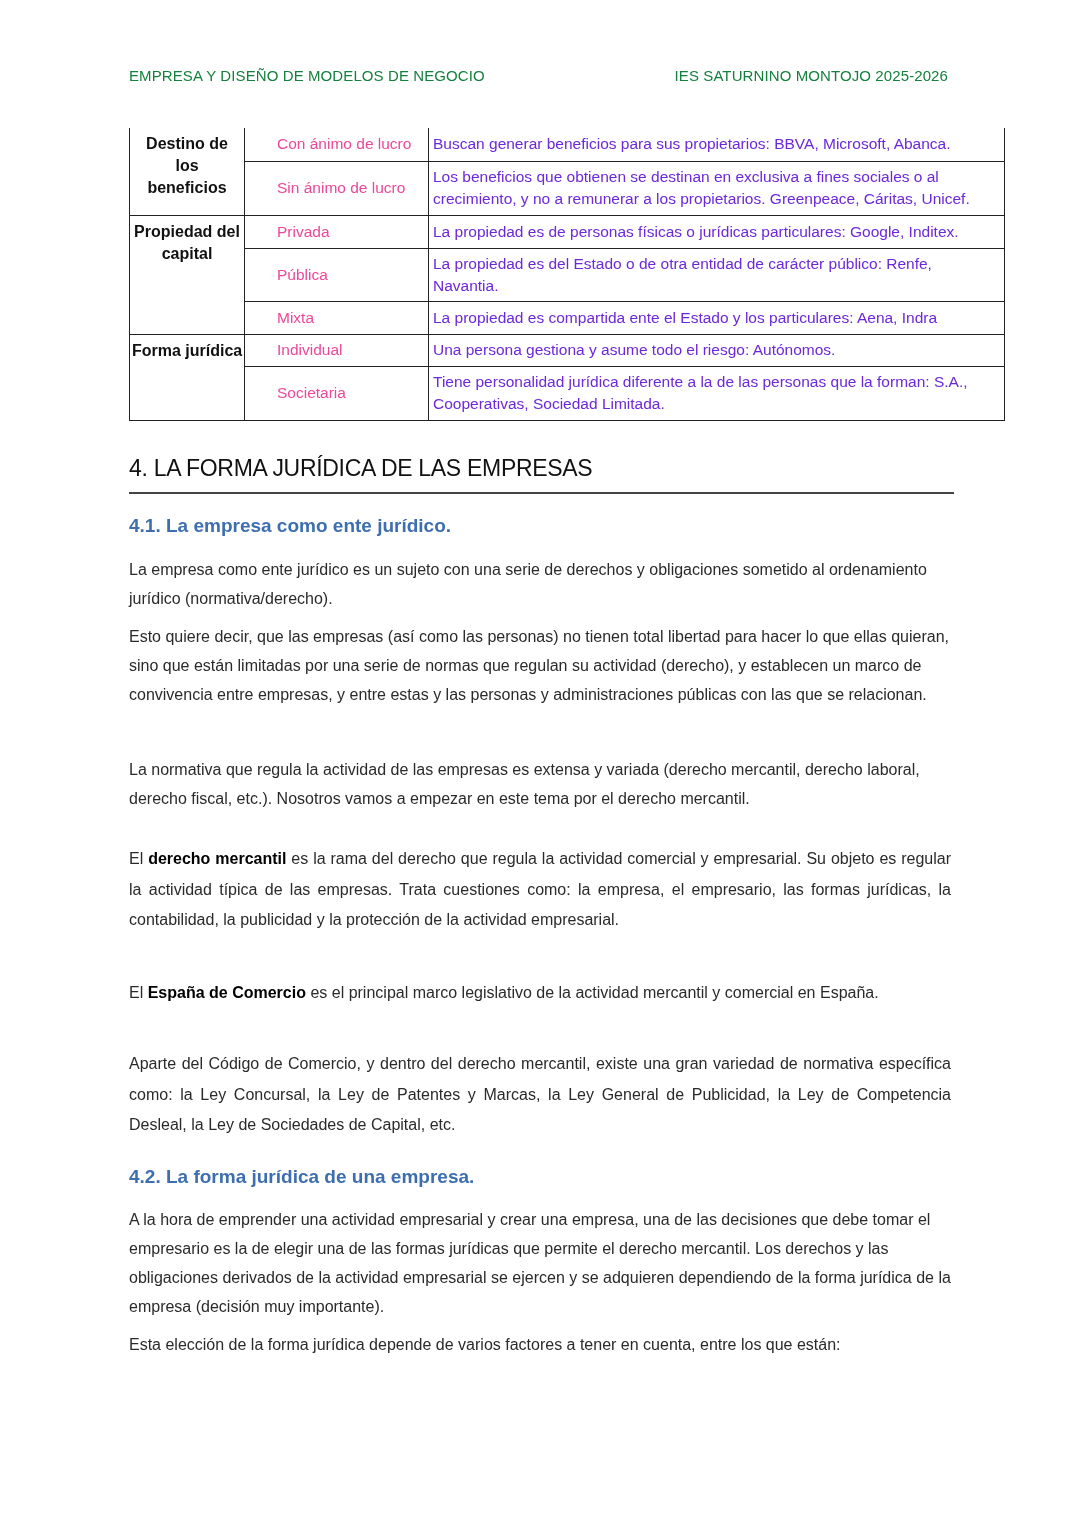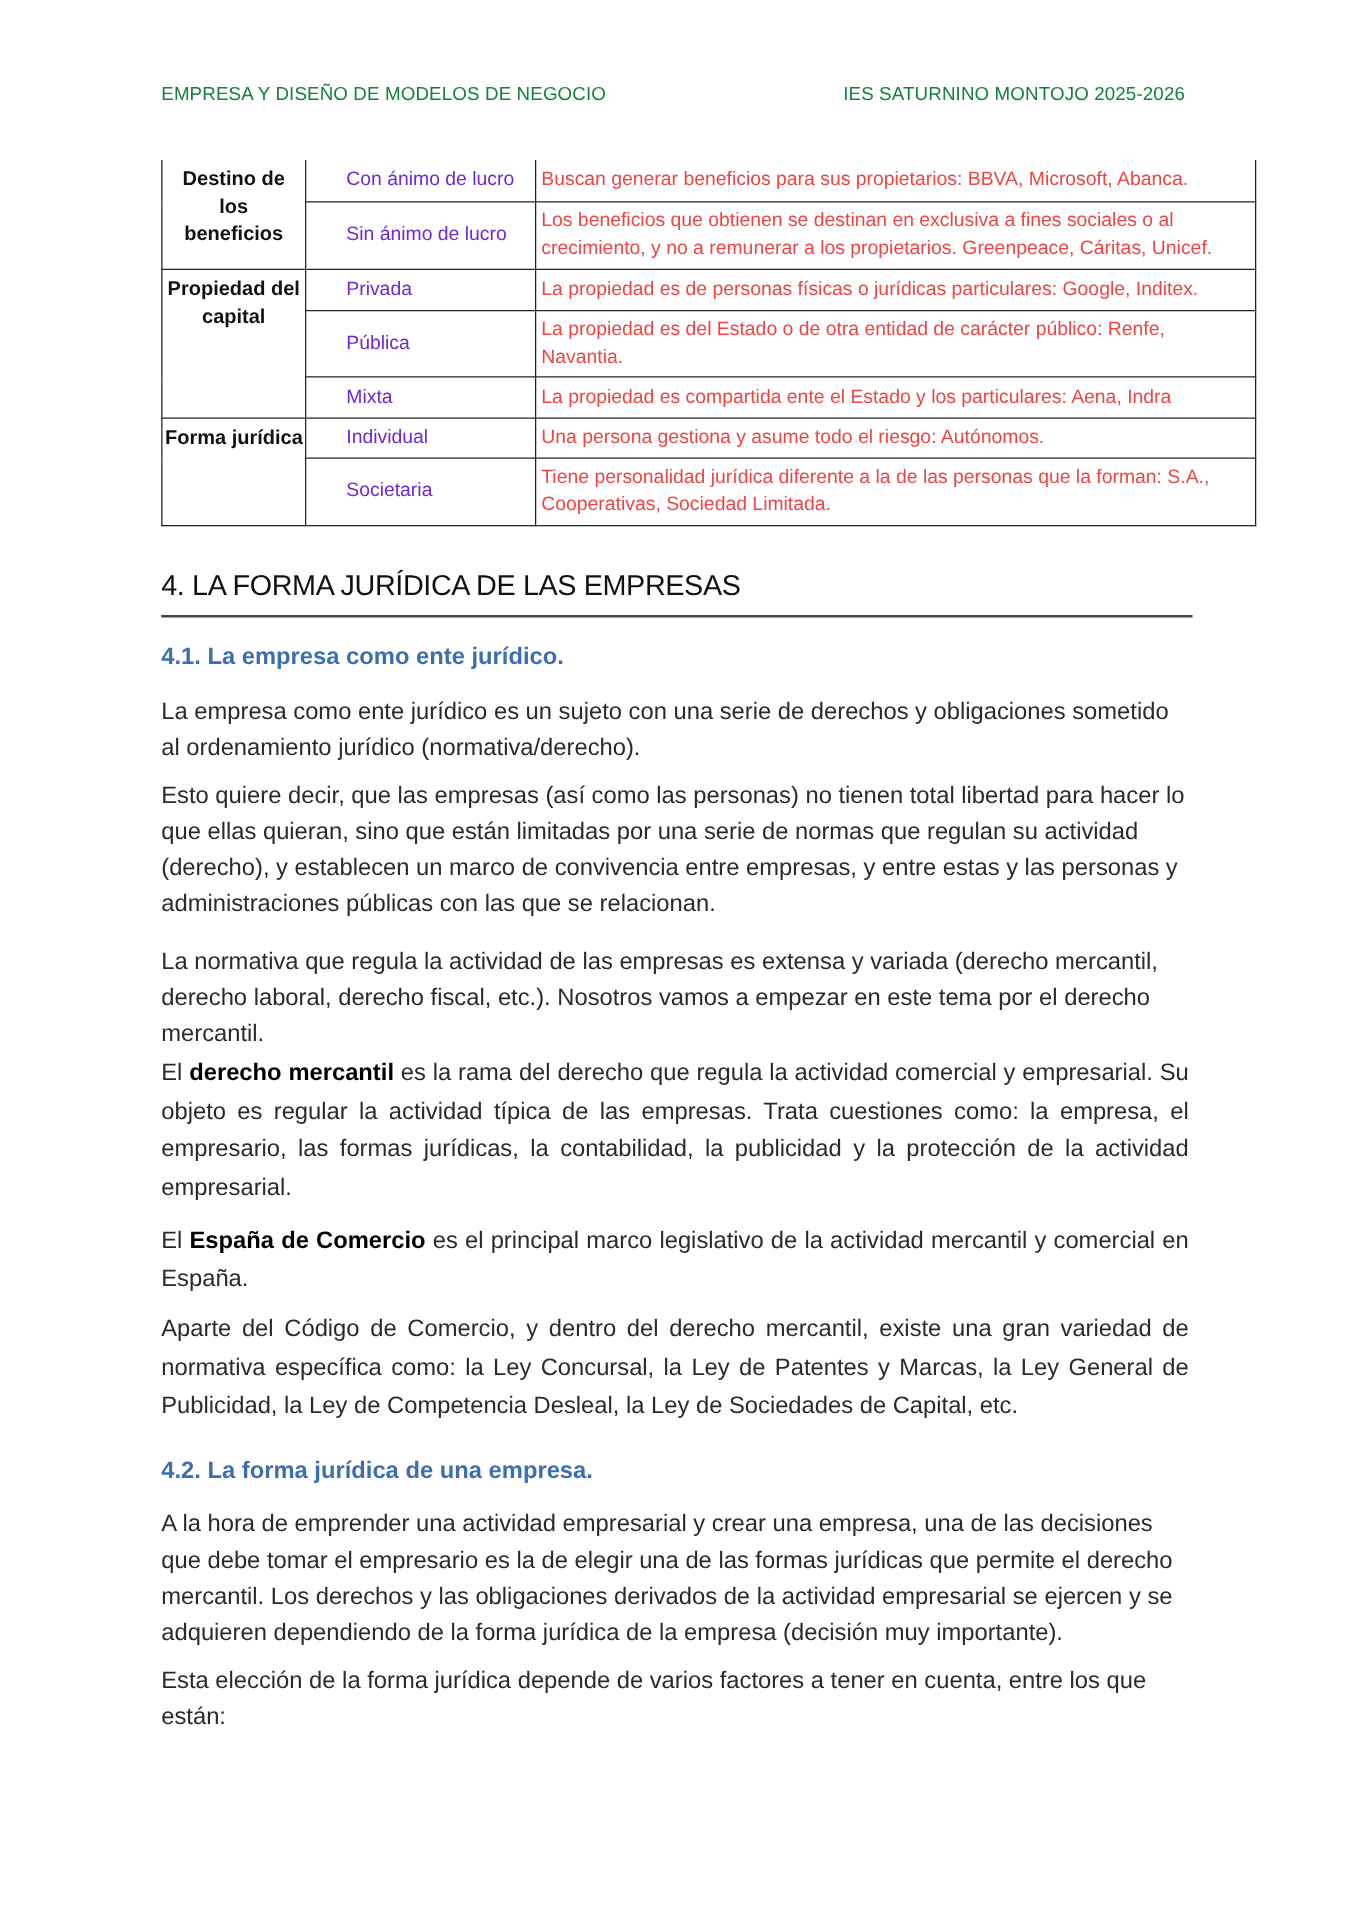--- a/index.html
+++ b/index.html
@@ -12,30 +12,30 @@
   .page-header .right { position: absolute; right: 0; top: 0; }
 
   
   .class-table { position: absolute; left: 129px; top: 128px; width: 875px;
                  border-collapse: collapse; table-layout: fixed; font-size: 15.5px; }
   .class-table td { border: 1.5px solid #222; padding: 0 4px; vertical-align: middle;
                     line-height: 22px; color: #333; }
   .class-table tr:first-child td { border-top: none; }
   .class-table td.cat { text-align: center; vertical-align: top; font-weight: bold; color: #111;
                         font-size: 16px; line-height: 22px; padding-top: 5px; }
-  .class-table td.sub { color: #6d28d9; padding-left: 32px; }
-  .class-table td.desc { color: #ef4444; font-size: 15.5px; }
+  .class-table td.sub { color: #ec4899; padding-left: 32px; }
+  .class-table td.desc { color: #6d28d9; font-size: 15.5px; }
   .col1 { width: 115px; } .col2 { width: 184px; } .col3 { width: 576px; }
 
   
   .h1 { position: absolute; left: 129px; top: 455px; width: 825px; font-size: 23px;
         color: #111; padding-bottom: 10px; border-bottom: 2px solid #444; letter-spacing: -0.3px; }
   .h2 { position: absolute; left: 129px; font-size: 19px; color: #3d6fb0; font-weight: bold; }
 
-  .para { position: absolute; left: 129px; width: 822px; font-size: 19px; color: #2a2a2a;
+  .para { position: absolute; left: 129px; width: 822px; font-size: 16px; color: #2a2a2a;
           line-height: 29px; margin: 0; }
   .para.justify { text-align: justify; line-height: 30.5px; }
   .para b { color: #000; font-weight: bold; }
 </style>
 </head>
 <body>
 
 <div class="page-header">
   <span class="left">EMPRESA Y DISEÑO DE MODELOS DE NEGOCIO</span>
   <span class="right">IES SATURNINO MONTOJO 2025-2026</span>

